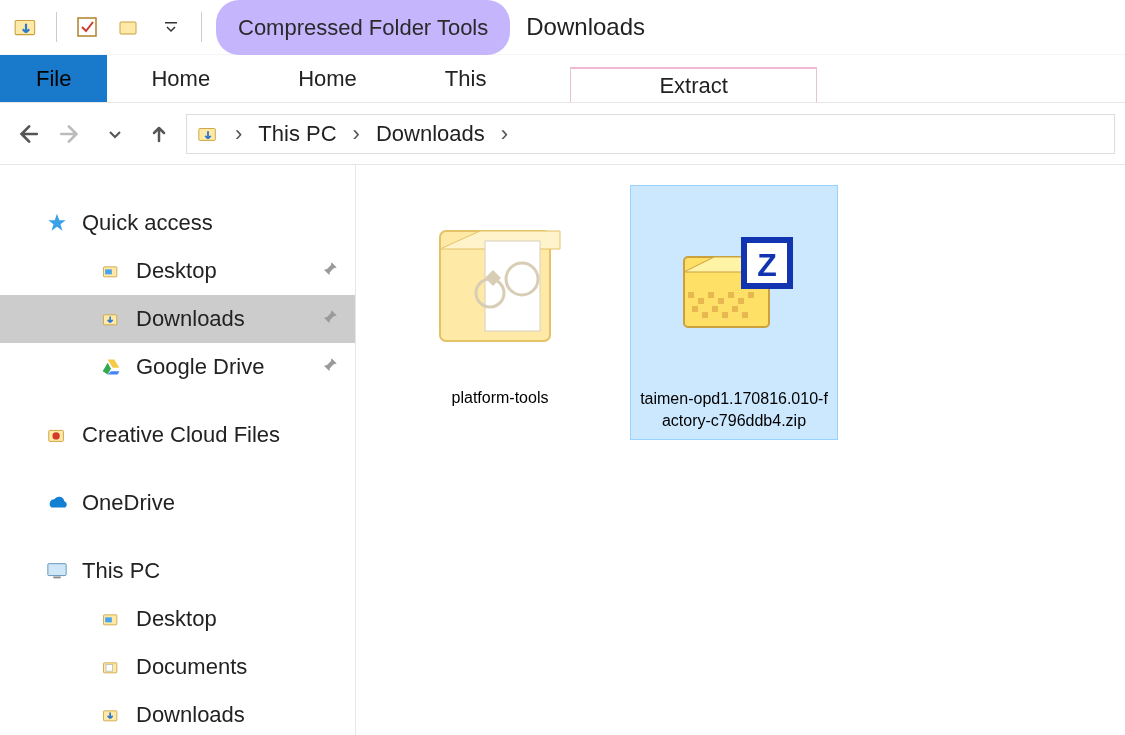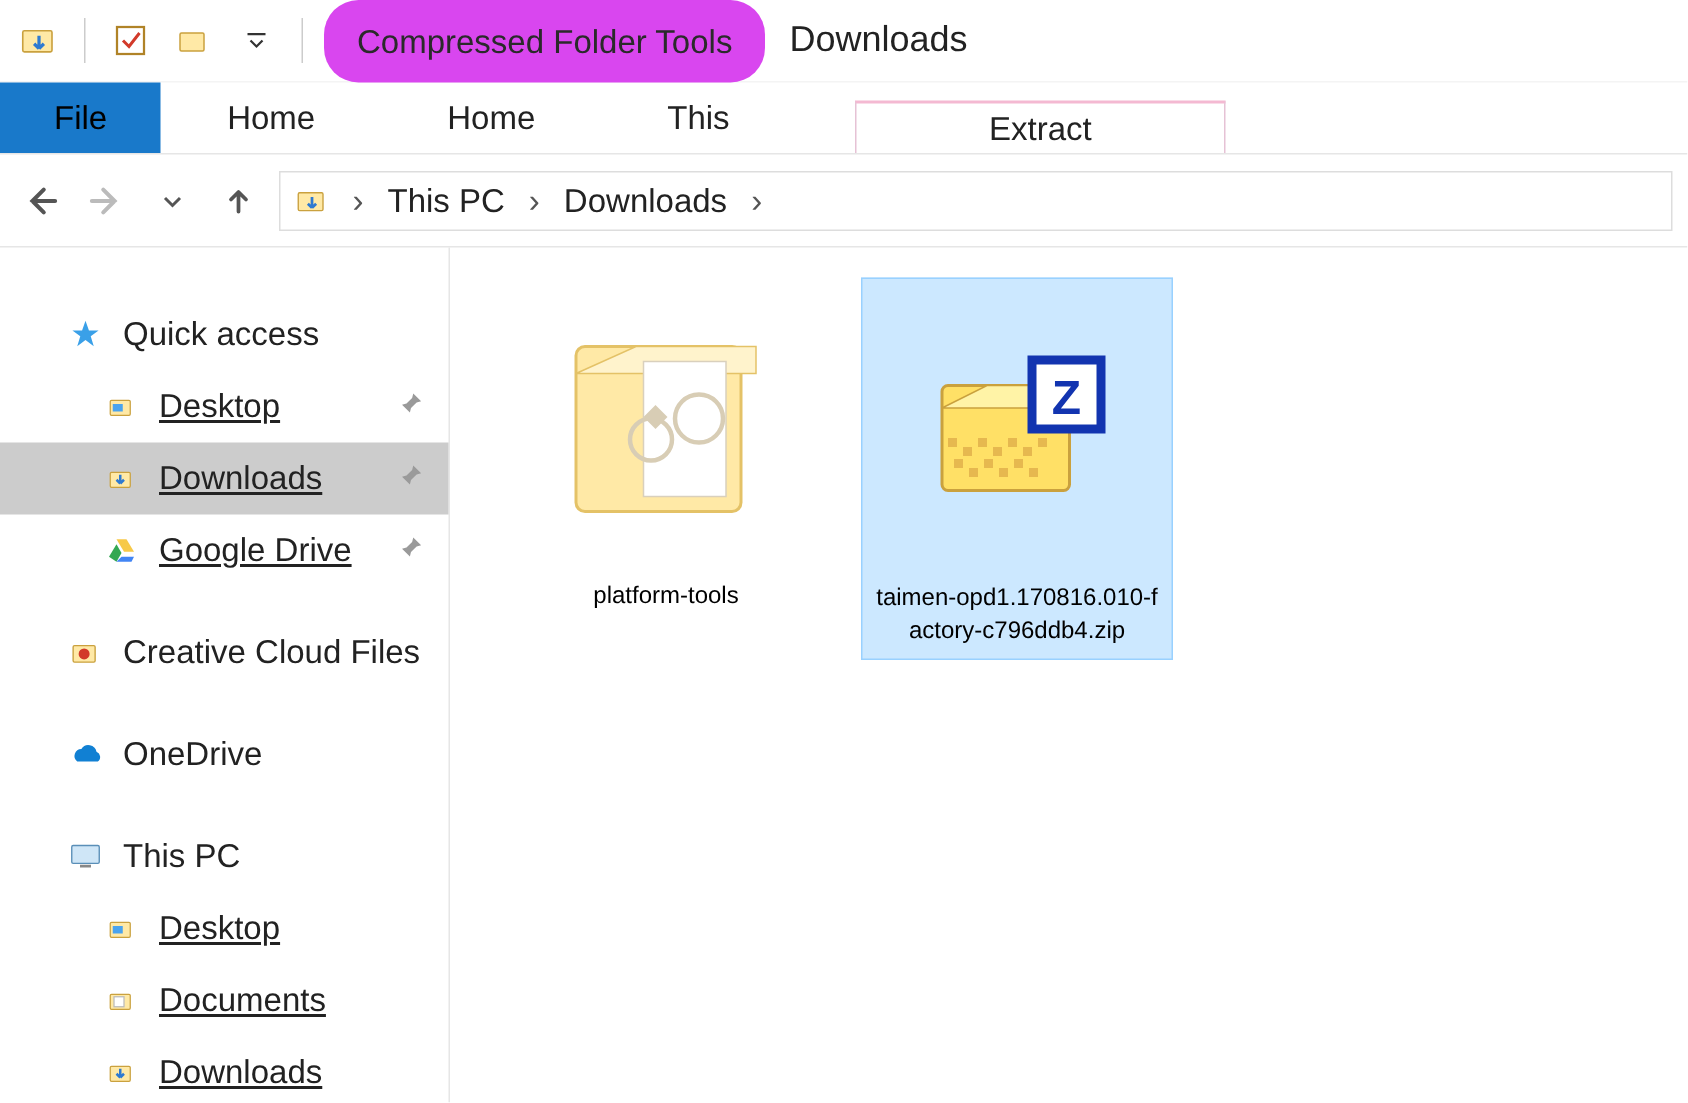--- a/index.html
+++ b/index.html
@@ -3,41 +3,41 @@
   <meta charset="utf-8">
   <style>
     * { margin: 0; padding: 0; box-sizing: border-box; font-family: "Segoe UI", Arial, sans-serif; }
     body { background: #fff; width: 1125px; height: 735px; overflow: hidden; }
 
     
     .titlebar { display: flex; align-items: stretch; height: 55px; border-bottom: 1px solid #f4f4f4; }
     .qat { display: flex; align-items: center; gap: 14px; padding: 0 12px; }
     .qat-sep { width: 1px; height: 30px; background: #ccc; margin: 0 2px; align-self: center; }
     .qat-ico { width: 28px; height: 28px; display: flex; align-items: center; justify-content: center; }
-    .context-label { background: #d946ef; color:#2a2a2a; height: 55px; display:flex; align-items:center; justify-content:center; padding: 0 22px; font-size: 22px; border-radius: 23px; }
+    .context-label { background: #c4b5fd; color:#2a2a2a; height: 55px; display:flex; align-items:center; justify-content:center; padding: 0 22px; font-size: 22px; border-radius: 23px; }
     .window-title { font-size: 24px; color:#222; display:flex; align-items:center; padding-left: 16px; }
 
     
     .ribbon { display:flex; align-items: stretch; height: 48px; border-bottom: 1px solid #e6e6e6; }
     .ribbon-tab { padding: 0 44px; display:flex; align-items:center; font-size: 22px; color:#222; }
     .ribbon-tab.file { background: #1979ca; color:#000000; padding: 0 36px; }
     .ribbon-tab.context { border: 1px solid #e6c2d5; border-top: 2px solid #f4b9d2; border-bottom:none; padding: 0 88px; position: relative; margin-top: 12px; }
 
     
     .navrow { display:flex; align-items:center; height:62px; border-bottom:1px solid #e6e6e6; padding: 0 10px; }
     .nav-btn { width:34px; height:34px; display:flex; align-items:center; justify-content:center; margin-right:10px; }
     .addressbar { flex:1; height:40px; border:1px solid #ddd; display:flex; align-items:center; padding:0 10px; font-size:22px; color:#222; gap:16px; }
     .addr-sep { color:#555; }
 
     .body-area { display:flex; height: calc(735px - 55px - 48px - 62px); }
 
     
-    .sidebar { width:300px; border-right:1px solid #e6e6e6; padding-top:34px; }
+    .sidebar { width:356px; border-right:1px solid #e6e6e6; padding-top:34px; }
     .tree-item { display:flex; align-items:center; height:48px; padding-left:46px; font-size:22px; color:#222; gap:14px; }
-    .tree-item.child { padding-left:70px;text-decoration:underline; }
+    .tree-item.child { padding-left:100px; }
     .tree-item.selected { background:#cccccc; }
     .pin { margin-left:auto; margin-right:16px; color:#7a7a7a; }
     .tree-group-gap { height:20px; }
     .ico { width:22px; height:22px; display:inline-flex; align-items:center; justify-content:center; flex-shrink:0; }
 
     
     .content { flex:1; display:flex; align-items:flex-start; padding:20px 40px; gap:26px; }
     .item-tile { width:208px; display:flex; flex-direction:column; align-items:center; text-align:center; padding:6px; }
     .item-tile.selected { background:#cce8ff; border:1px solid #99d1ff; }
     .thumb { width:180px; height:190px; display:flex; align-items:center; justify-content:center; }

